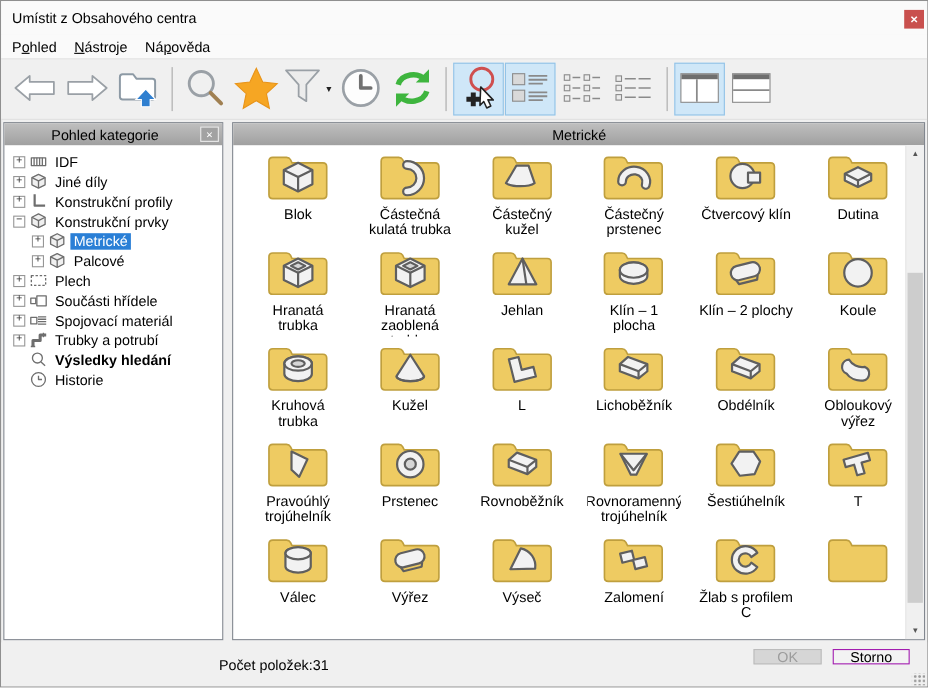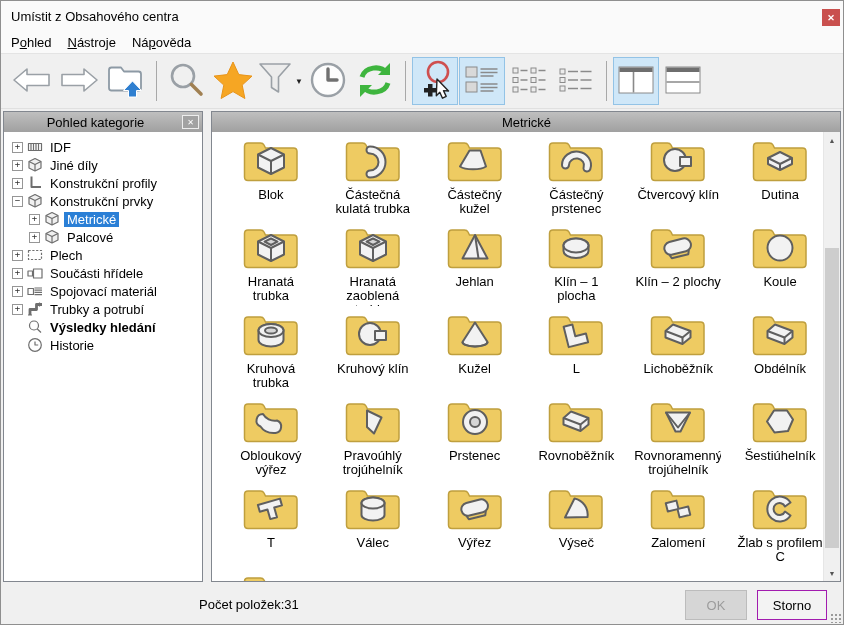--- a/index.html
+++ b/index.html
@@ -50,21 +50,21 @@
   
   .scrollbar{width:16px;flex:0 0 auto;background:#f0f0f0;display:flex;flex-direction:column;border-left:1px solid #e6e6e6;}
   .sb-btn{height:16px;flex:0 0 auto;display:flex;align-items:center;justify-content:center;color:#555;font-size:7px;}
   .sb-up::before{content:"▲";}
   .sb-down::before{content:"▼";}
   .sb-track{flex:1;position:relative;}
   .sb-thumb{position:absolute;left:1px;right:1px;top:24%;height:72%;background:#cdcdcd;}
   
   .statusbar{height:40px;flex:0 0 auto;position:relative;background:#f0f0f0;}
   .count{position:absolute;left:198px;top:13px;}
-  .btn{position:absolute;top:6px;height:30px;box-sizing:border-box;display:flex;align-items:center;justify-content:center;}
+  .btn{position:absolute;top:6px;height:14px;box-sizing:border-box;display:flex;align-items:center;justify-content:center;}
   .btn.ok{right:96px;width:62px;background:#d6d6d6;border:1px solid #bcbcbc;color:#9c9c9c;}
   .btn.cancel{right:16px;width:70px;background:#f3f3f3;border:1px solid #a21caf;color:#000;}
   .grip{position:absolute;right:2px;bottom:1px;width:12px;height:11px;
     background-image:radial-gradient(#9a9a9a 1px,transparent 1.3px);background-size:4px 4px;background-position:1px 1px;}
 </style>
 </head>
 <body>
 
 <div class="window">
   <div class="titlebar">
@@ -482,32 +482,20 @@
                     </g>
                   </g>
                 </svg></span>
               <div class="label">Kruhová trubka</div>
             </div>
             <div class="cell">
               <span><svg width="56" height="46" viewBox="0 0 56 46">
                   <path d="M1.5 9.5 q0 -3.5 3.5 -3.5 h12.5 q2.5 0 3.5 2 l1.5 3 h28 q3.5 0 3.5 3.5 v25.5 q0 3.5 -3.5 3.5 h-45.5 q-3.5 0 -3.5 -3.5 z" fill="#eecb62" stroke="#bf9f3e" stroke-width="1.5"></path>
                   <g transform="translate(10,8)">
                     <g fill="#f2f2f2" stroke="#5f5f5f" stroke-width="2" stroke-linejoin="round">
-                      <circle cx="15" cy="15" r="11"></circle>
-                      <rect x="20" y="12" width="11" height="9"></rect>
-                    </g>
-                  </g>
-                </svg></span>
-              <div class="label">Kruhový klín</div>
-            </div>
-            <div class="cell">
-              <span><svg width="56" height="46" viewBox="0 0 56 46">
-                  <path d="M1.5 9.5 q0 -3.5 3.5 -3.5 h12.5 q2.5 0 3.5 2 l1.5 3 h28 q3.5 0 3.5 3.5 v25.5 q0 3.5 -3.5 3.5 h-45.5 q-3.5 0 -3.5 -3.5 z" fill="#eecb62" stroke="#bf9f3e" stroke-width="1.5"></path>
-                  <g transform="translate(10,8)">
-                    <g fill="#f2f2f2" stroke="#5f5f5f" stroke-width="2" stroke-linejoin="round">
                       <path d="M18 3.5 l12.5 19.5 a12.5 4.5 0 0 1 -25 0 z"></path>
                       <path fill="none" d="M5.5 23 a12.5 4.5 0 0 0 25 0"></path>
                     </g>
                   </g>
                 </svg></span>
               <div class="label">Kužel</div>
             </div>
             <div class="cell">
               <span><svg width="56" height="46" viewBox="0 0 56 46">
                   <path d="M1.5 9.5 q0 -3.5 3.5 -3.5 h12.5 q2.5 0 3.5 2 l1.5 3 h28 q3.5 0 3.5 3.5 v25.5 q0 3.5 -3.5 3.5 h-45.5 q-3.5 0 -3.5 -3.5 z" fill="#eecb62" stroke="#bf9f3e" stroke-width="1.5"></path>

